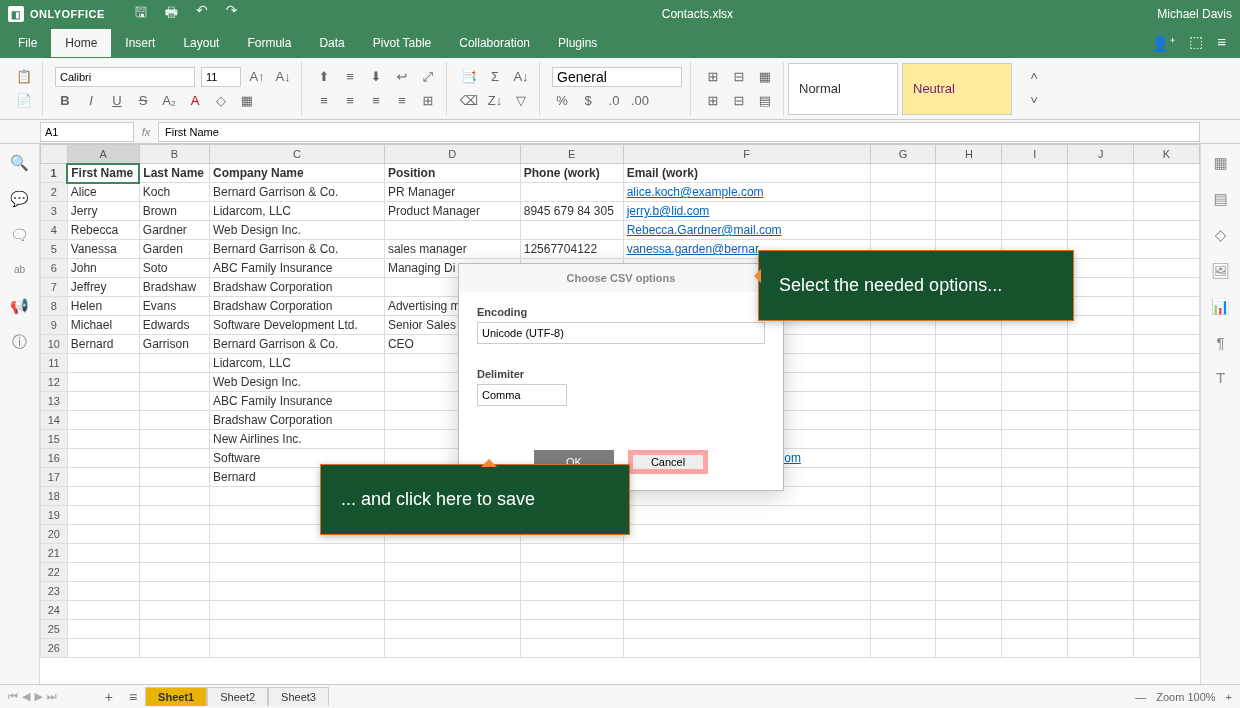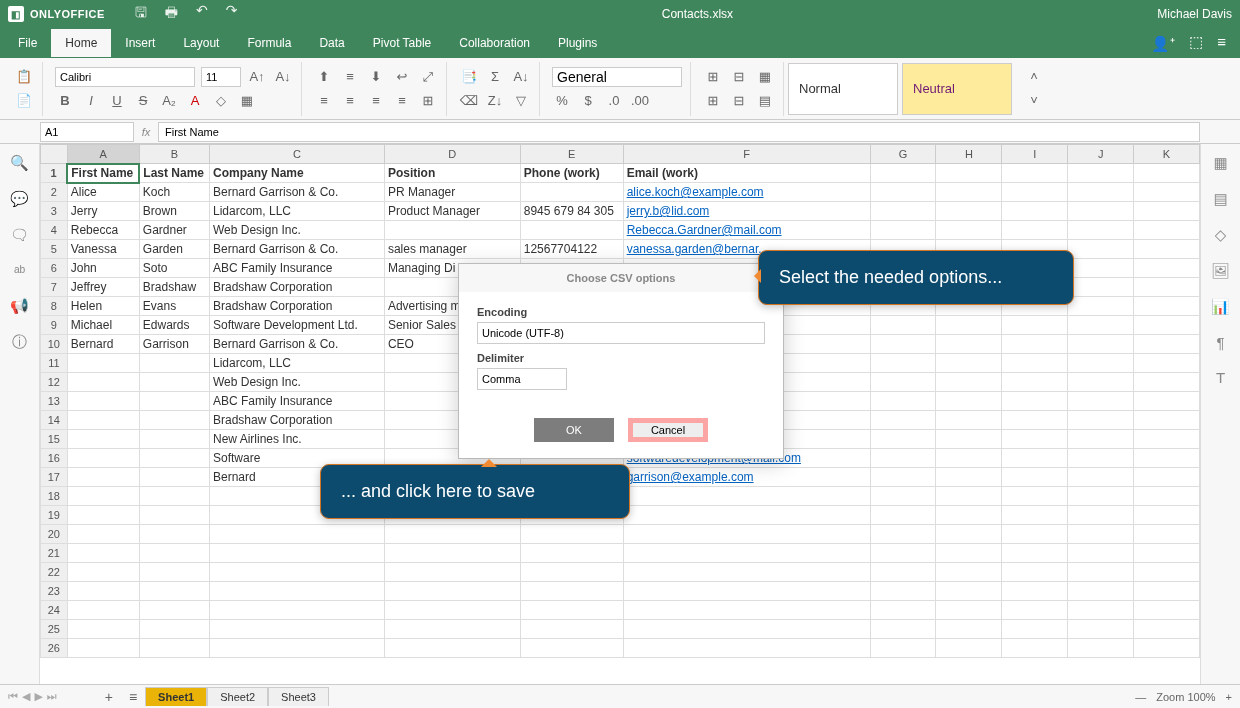--- a/index.html
+++ b/index.html
@@ -52,26 +52,26 @@
 .sheet-tabs { display: flex; align-items: center; gap: 0; margin-left: 40px; }
 .nav-arrows { display: flex; gap: 4px; color: #aaa; }
 .sheet-tab { padding: 3px 12px; border: 1px solid #ccc; border-bottom: none; background: #f0f0f0; cursor: pointer; font-size: 11px;}
 .sheet-tab.active { background: #eab308; font-weight: bold; }
 .add-sheet { padding: 2px 8px; font-size: 14px; color: #666; cursor: pointer; }
 .zoom { margin-left: auto; display: flex; align-items: center; gap: 10px; color: #666; }
 .dialog { position: absolute; left: 458px; top: 263px; width: 326px; background: #fff; border: 1px solid #bbb; box-shadow: 0 4px 20px rgba(0,0,0,0.2); }
 .dialog-title { text-align: center; padding: 8px; font-size: 11px; color: #888; font-weight: bold; background: #f7f7f7; }
 .dialog-body { padding: 14px 18px; }
 .dlg-label { font-size: 11px; font-weight: bold; color: #444; margin-bottom: 4px; }
-.dlg-select { width: 100%; height: 22px; border: 1px solid #ccc; font-size: 11px; padding: 0 4px; margin-bottom: 8px; background: #fff; }
+.dlg-select { width: 100%; height: 22px; border: 1px solid #ccc; font-size: 11px; padding: 0 4px; margin-bottom: 24px; background: #fff; }
 .dlg-select.small { width: 90px; }
 .dialog-buttons { display: flex; justify-content: center; gap: 14px; padding: 6px 0 16px; }
 .dlg-btn { width: 80px; height: 24px; border: 5px solid #fca5a5; background: #eee; font-size: 11px; cursor: pointer; }
 .dlg-btn.primary { background: #7d7d7d; color: #fff; border-color: #7d7d7d; }
-.callout { position: absolute; background: #0c4a6e; color: #fff; padding: 16px 20px; font-size: 18px; border: 1px solid #d57420; border-radius: 9px; box-shadow: 0 2px 8px rgba(0,0,0,0.25); }
+.callout { position: absolute; background: #14532d; color: #fff; padding: 24px 20px; font-size: 18px; border: 1px solid #d57420; border-radius: 0; box-shadow: 0 2px 8px rgba(0,0,0,0.25); }
 .callout1 { left: 758px; top: 250px; width: 316px; }
 .callout1::before { content:''; position:absolute; left:-12px; top:18px; border:7px solid transparent; border-right-color:#f08a33; }
 .callout2 { left: 288px; top: 464px; width: 310px; margin-left: 32px; }
 .callout2::before { content:''; position:absolute; left:160px; top:-14px; border:8px solid transparent; border-bottom-color:#f08a33; }
 </style>
 </head>
 <body>
 
 <div class="titlebar">
   <div class="logo">

